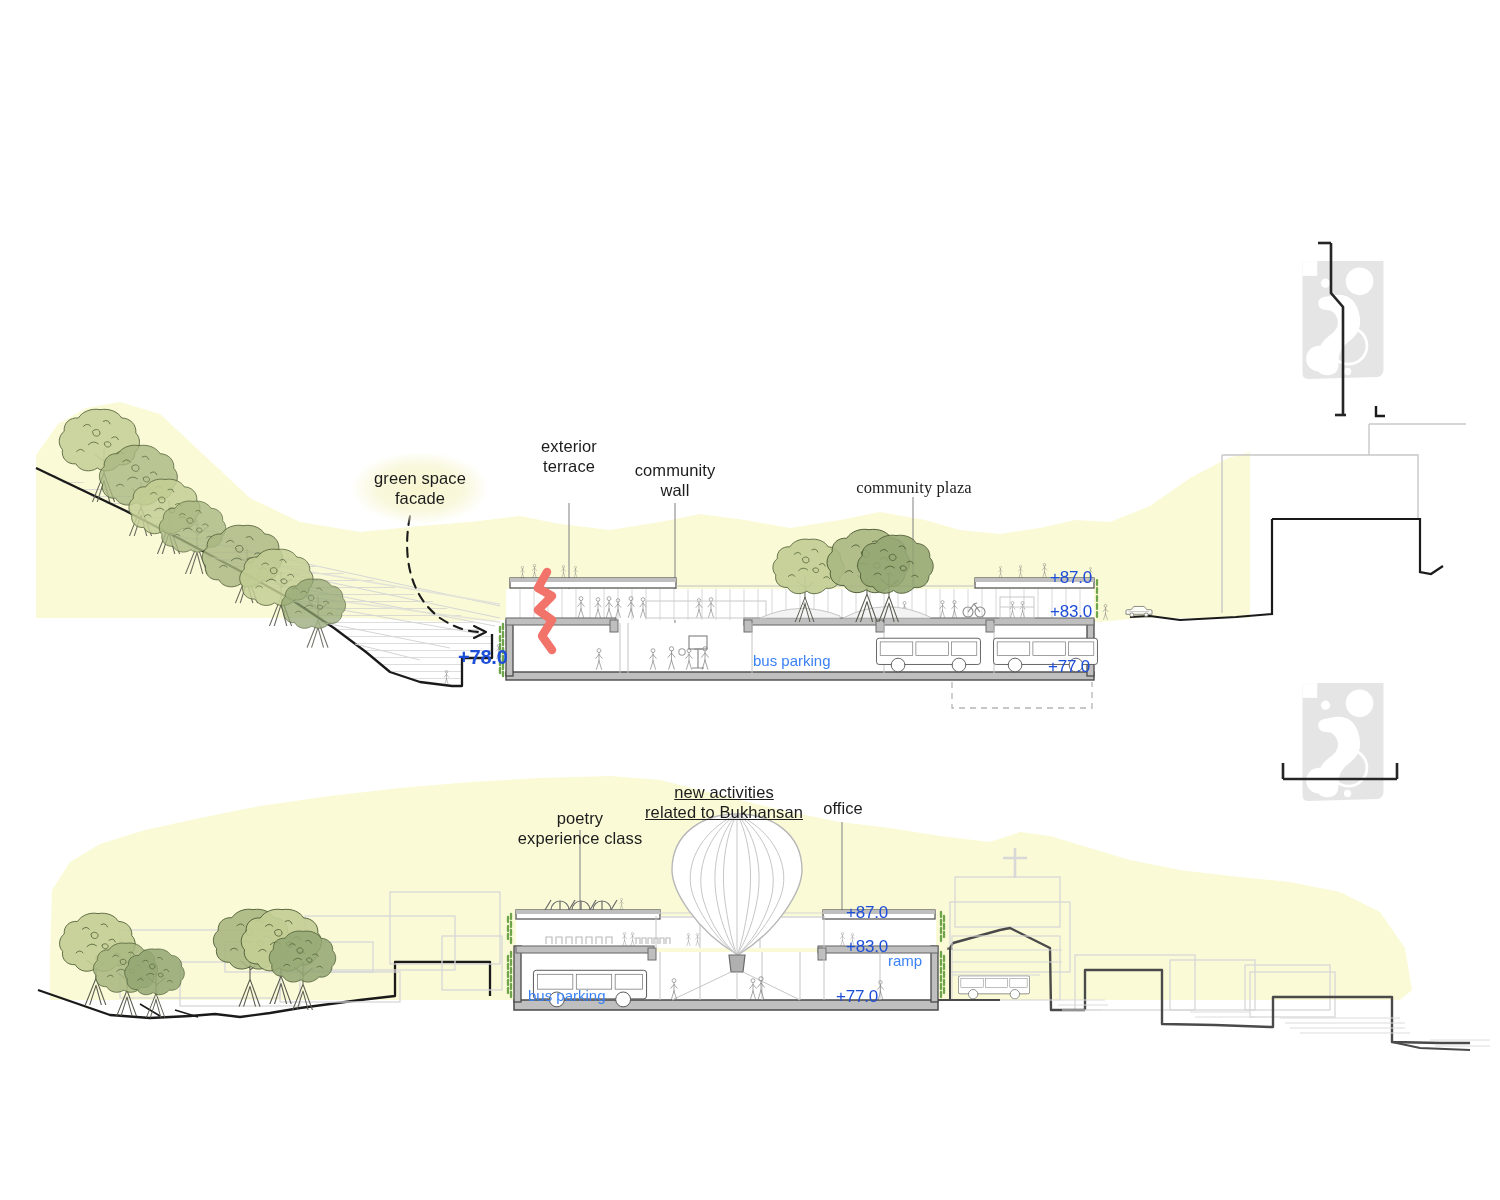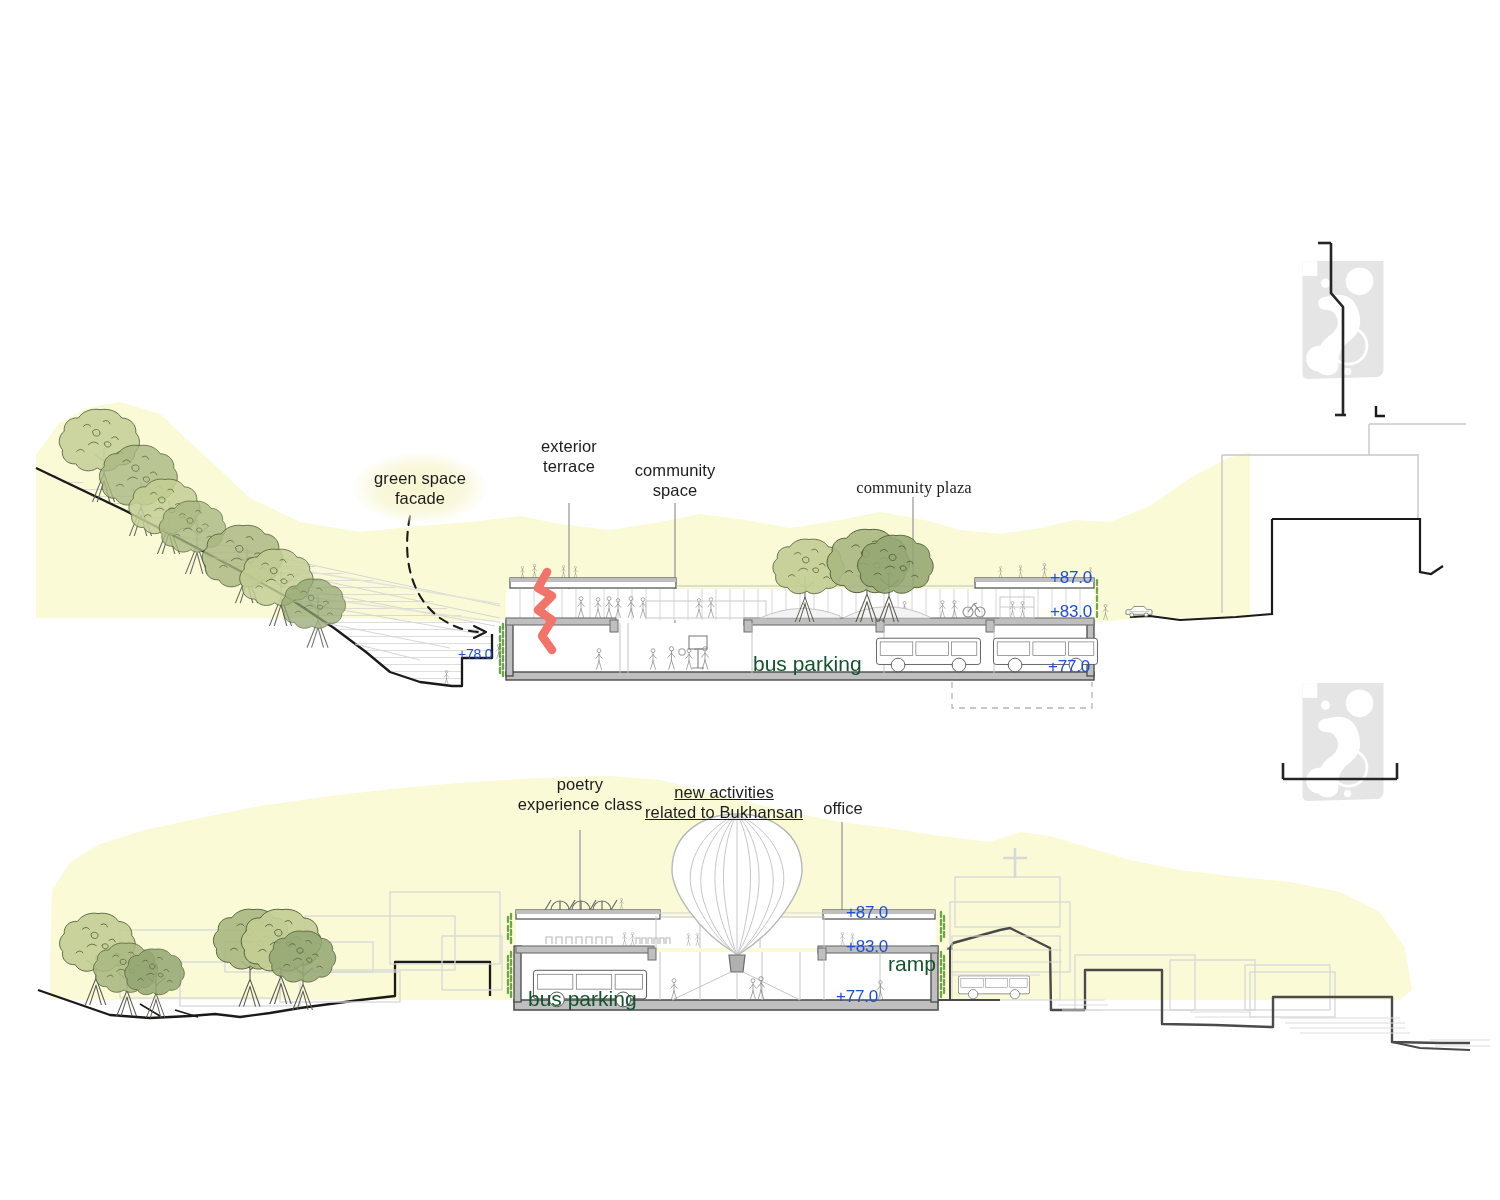--- a/index.html
+++ b/index.html
@@ -25,22 +25,22 @@
     font-family:"Liberation Sans", sans-serif;
     font-size:17px;
     font-weight:400;
     color:#1d4ed8;
     white-space:pre;
     letter-spacing:-0.2px;
   }
   .inlbl{
     position:absolute;
     font-family:"Liberation Sans", sans-serif;
-    font-size:21px;
-    color:#14532d;
+    font-size:15px;
+    color:#3b82f6;
     white-space:pre;
   }
   .glow{
     position:absolute;
     border-radius:50%;
     background:radial-gradient(ellipse at center,#f7f5cf 0%,#f9f8dd 45%,rgba(255,255,255,0) 72%);
     pointer-events:none;
   }
 </style>
 </head>
@@ -568,32 +568,32 @@
 
 <div class="glow" style="left:352px;top:452px;width:136px;height:72px;"></div>
 
 <div class="lbl" style="left:352px;top:468px;width:136px;">green space
 facade</div>
 
 <div class="lbl" style="left:508px;top:436px;width:122px;">exterior
 terrace</div>
 
 <div class="lbl" style="left:611px;top:460px;width:128px;">community
-space</div>
+wall</div>
 
 <div class="lbl" style="left:826px;top:478px;width:176px;font-family:Liberation Serif, serif;">community plaza</div>
 
 <div class="inlbl" style="left:753px;top:652px;">bus parking</div>
 
 <div class="elev" style="left:1050px;top:568px;">+87.0</div>
 <div class="elev" style="left:1050px;top:602px;">+83.0</div>
 <div class="elev" style="left:1048px;top:657px;">+77.0</div>
-<div class="elev lbl-sm" style="left:458px;top:646px;font-size:14px;">+78.0</div>
-
-<div class="lbl" style="left:494px;top:774px;width:172px;">poetry
+<div class="elev lbl-sm" style="left:458px;top:646px;font-size:20px;font-weight:bold;">+78.0</div>
+
+<div class="lbl" style="left:494px;top:808px;width:172px;">poetry
 experience class</div>
 
 <div class="lbl" style="left:622px;top:782px;width:204px;text-decoration:underline;">new activities
 related to Bukhansan</div>
 
 <div class="lbl" style="left:806px;top:798px;width:74px;">office</div>
 
 <div class="inlbl" style="left:528px;top:987px;">bus parking</div>
 
 <div class="inlbl" style="left:888px;top:952px;text-align:center;">ramp</div>

